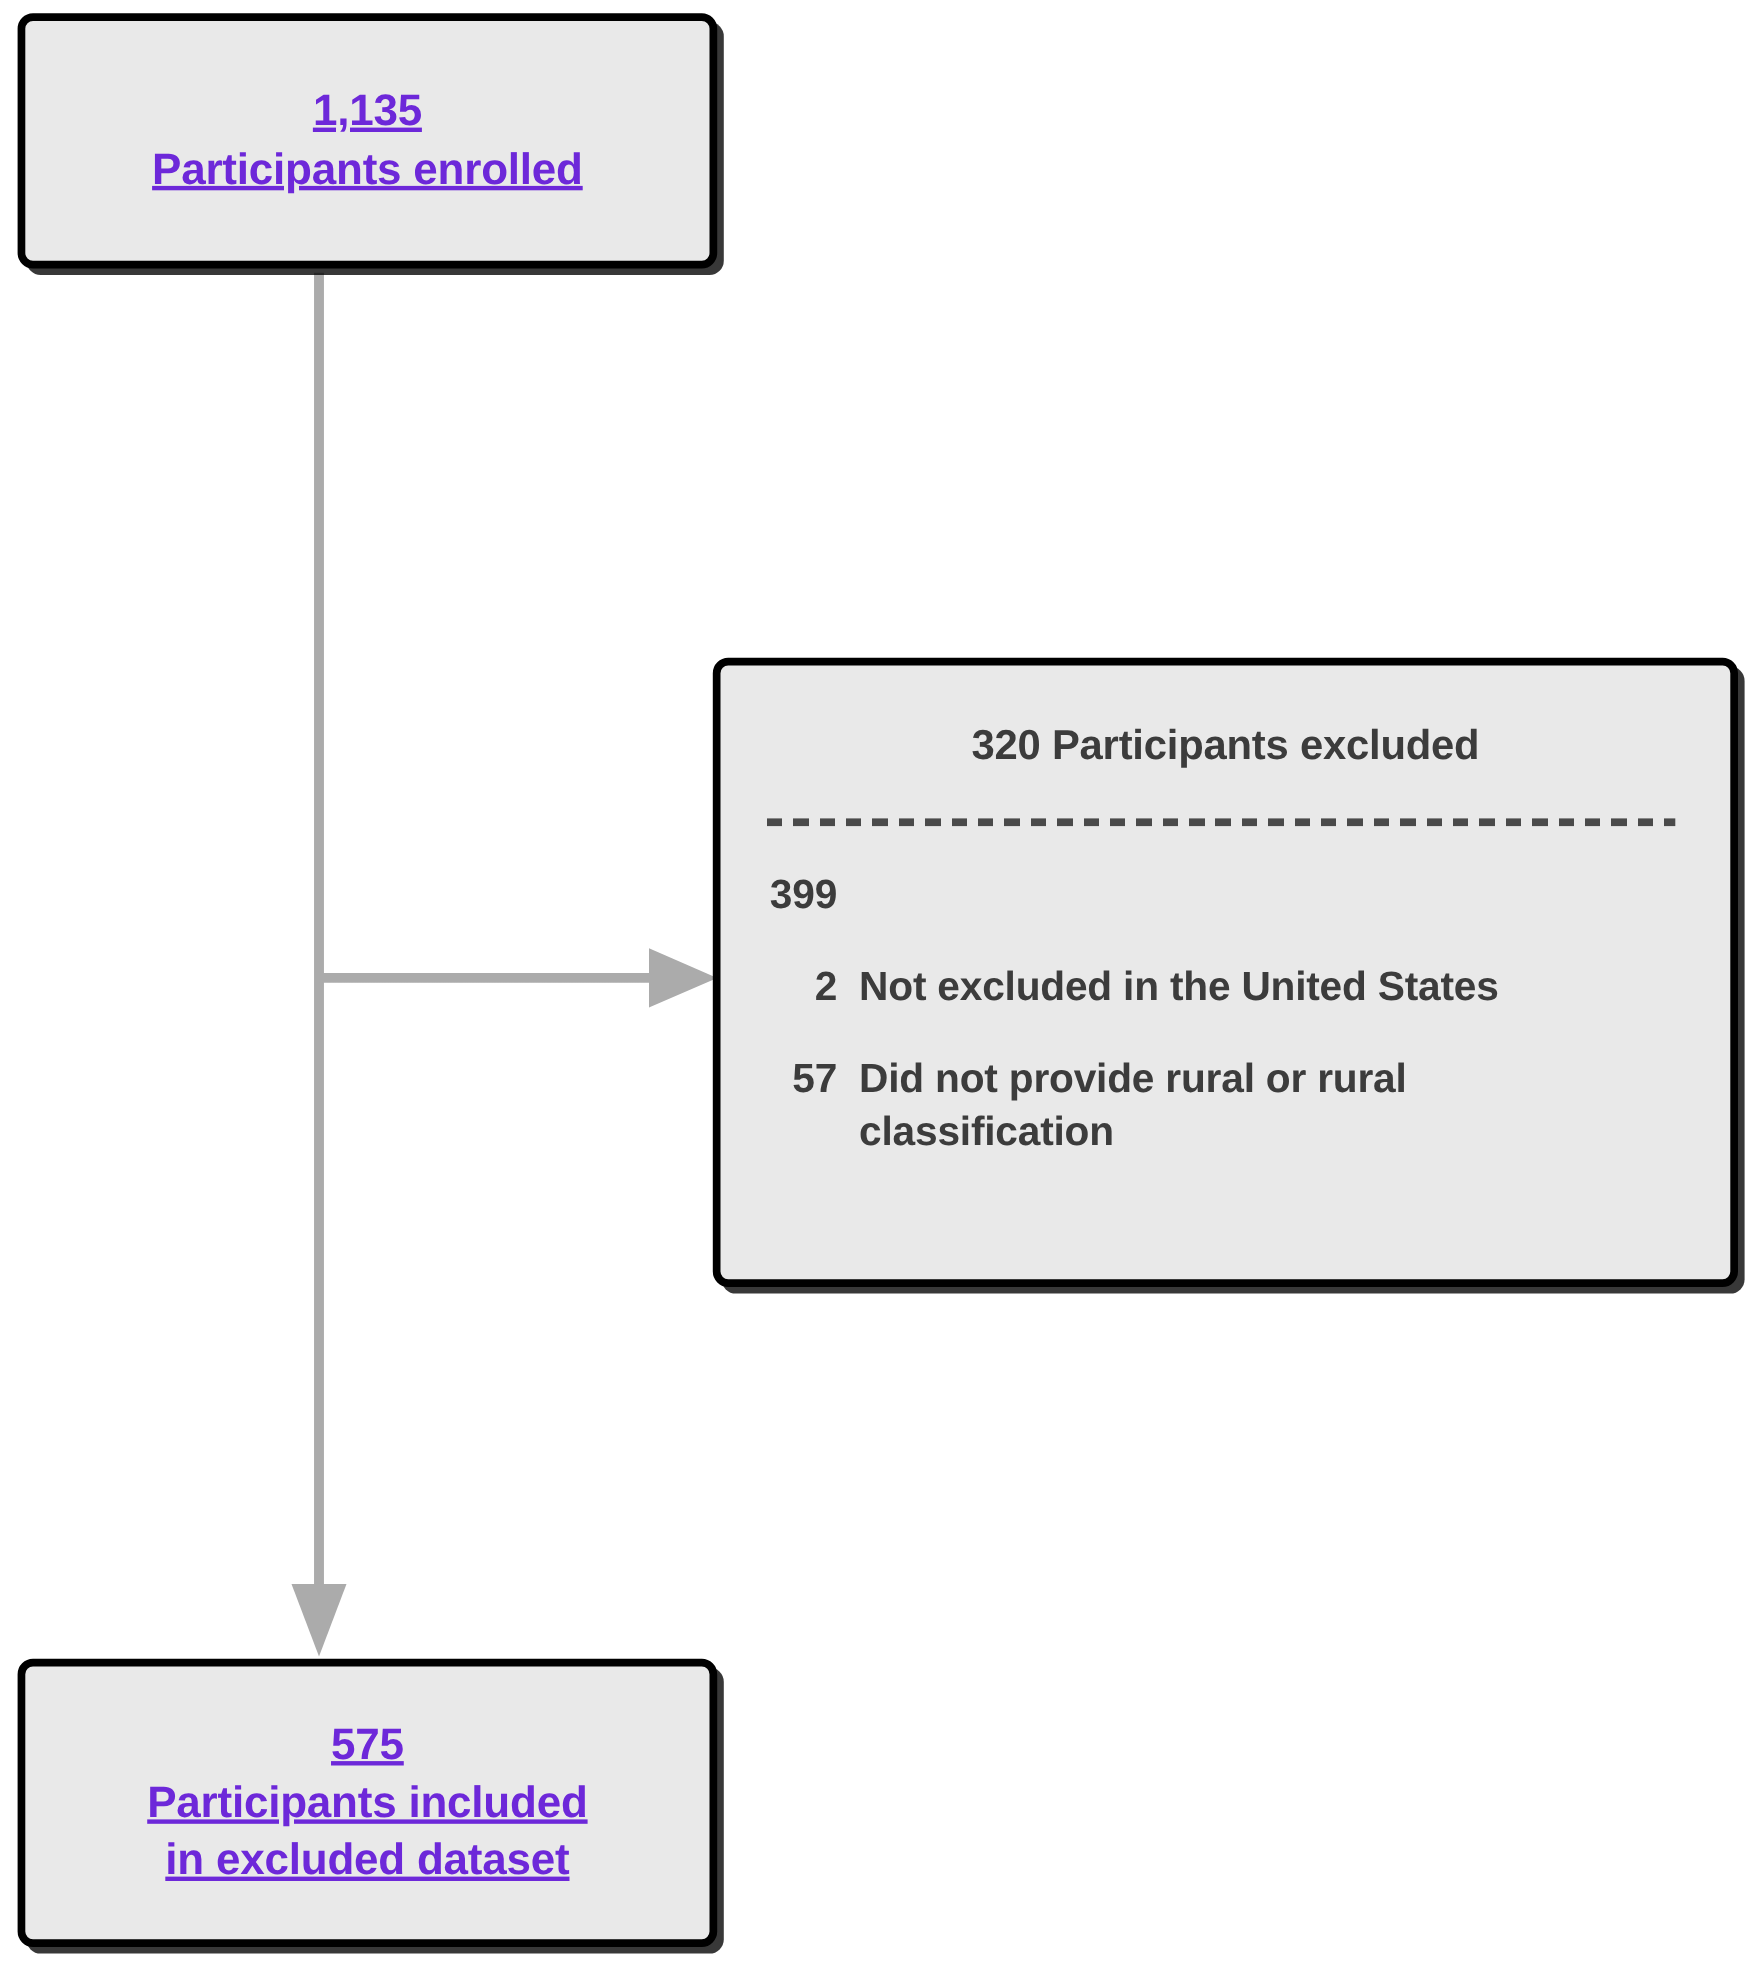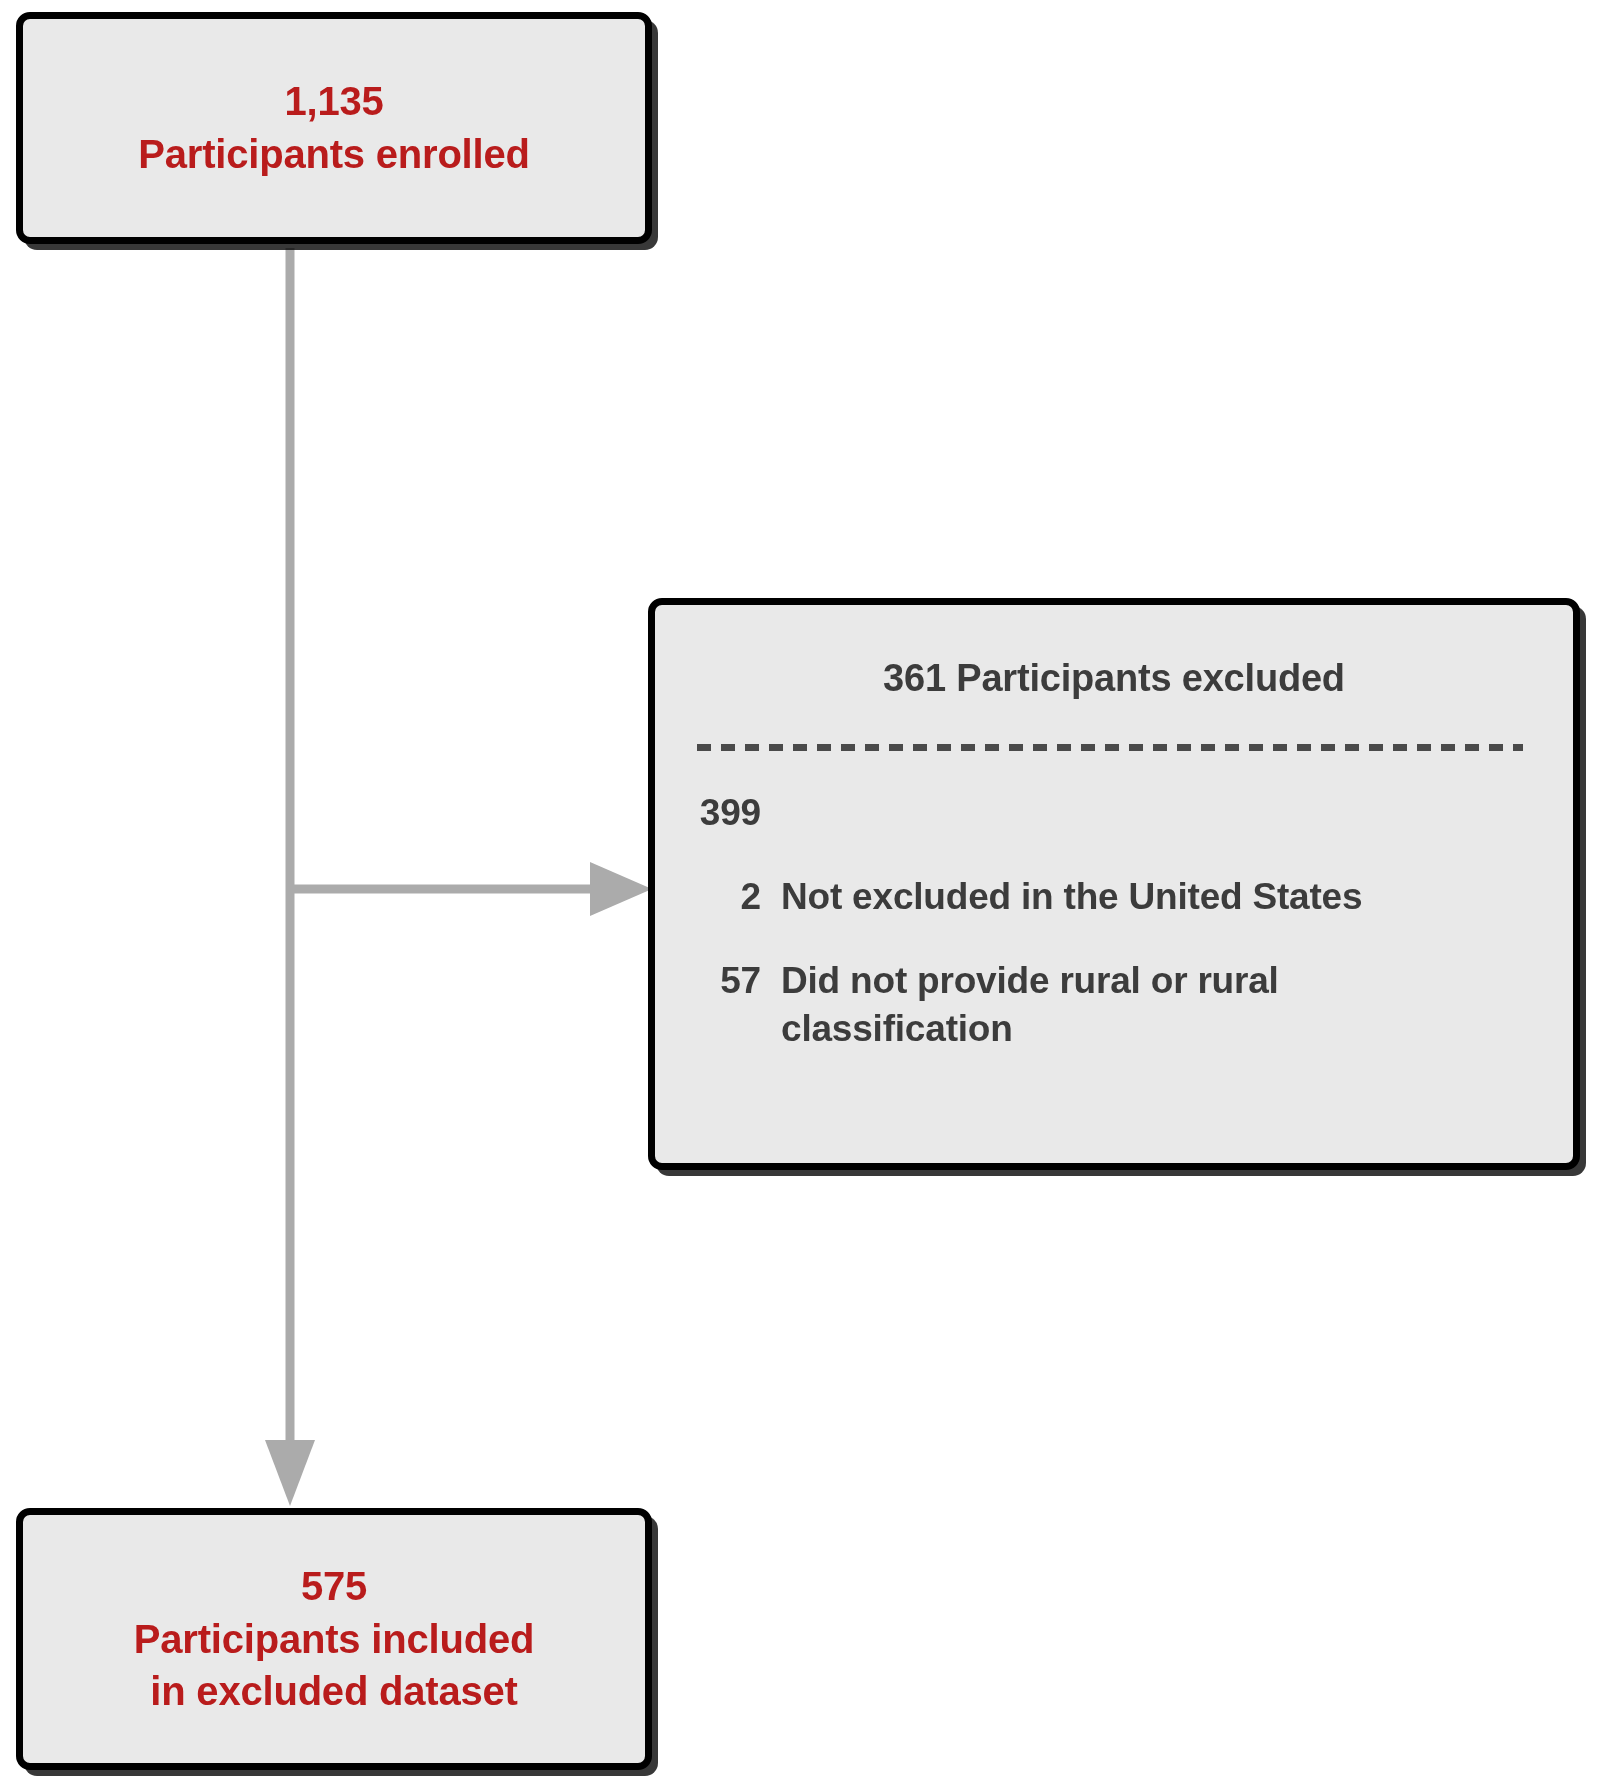--- a/index.html
+++ b/index.html
@@ -59,21 +59,22 @@
     height: 572px;
     padding: 40px 34px 24px 34px;
   }
 
   .node-text {
     text-align: center;
     font-size: 40px;
     font-weight: bold;
     line-height: 1.32;
     letter-spacing: -0.2px;
-    color: #b91c1c;
+    color: #6d28d9;
+    text-decoration: underline;
   }
   .node-text .line { display: block; }
 
   
   .excluded-title {
     text-align: center;
     font-size: 38px;
     font-weight: bold;
     color: #3c3c3c;
     letter-spacing: -0.2px;
@@ -150,21 +151,21 @@
   </svg>
 
   <div id="box-enrolled" class="node-box">
     <div class="node-text">
       <span class="line">1,135</span>
       <span class="line">Participants enrolled</span>
     </div>
   </div>
 
   <div id="box-excluded" class="node-box">
-    <div class="excluded-title">361 Participants excluded</div>
+    <div class="excluded-title">320 Participants excluded</div>
     <div class="dash-rule"></div>
     <ul class="reason-list">
       <li class="reason-item">
         <span class="reason-count">399</span>
       </li>
       <li class="reason-item">
         <span class="reason-count">2</span>
         <span class="reason-label">Not excluded in the United States</span>
       </li>
       <li class="reason-item">

